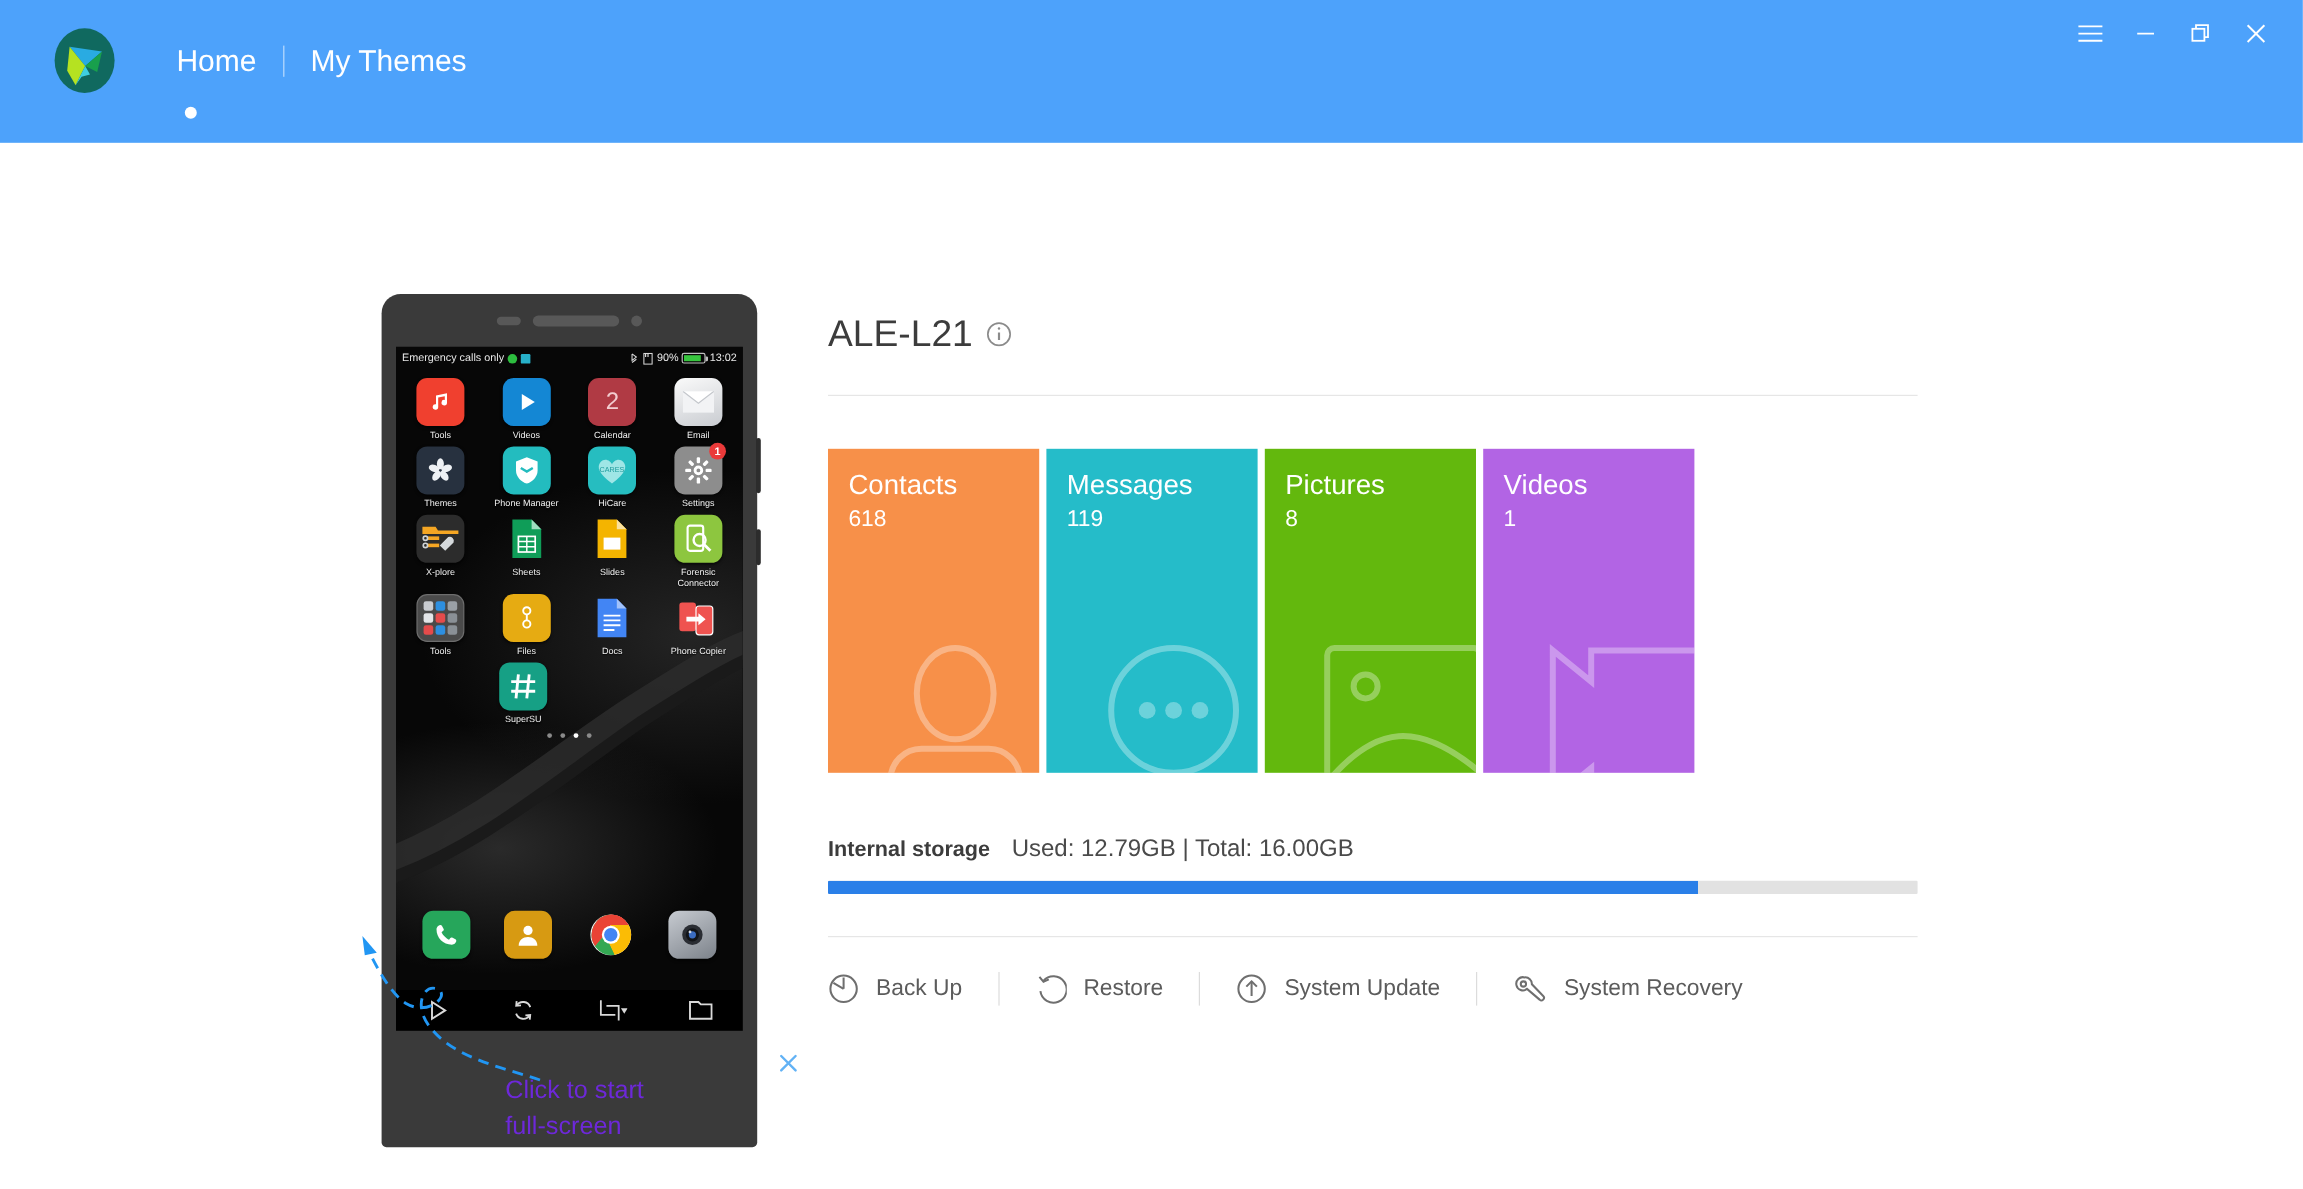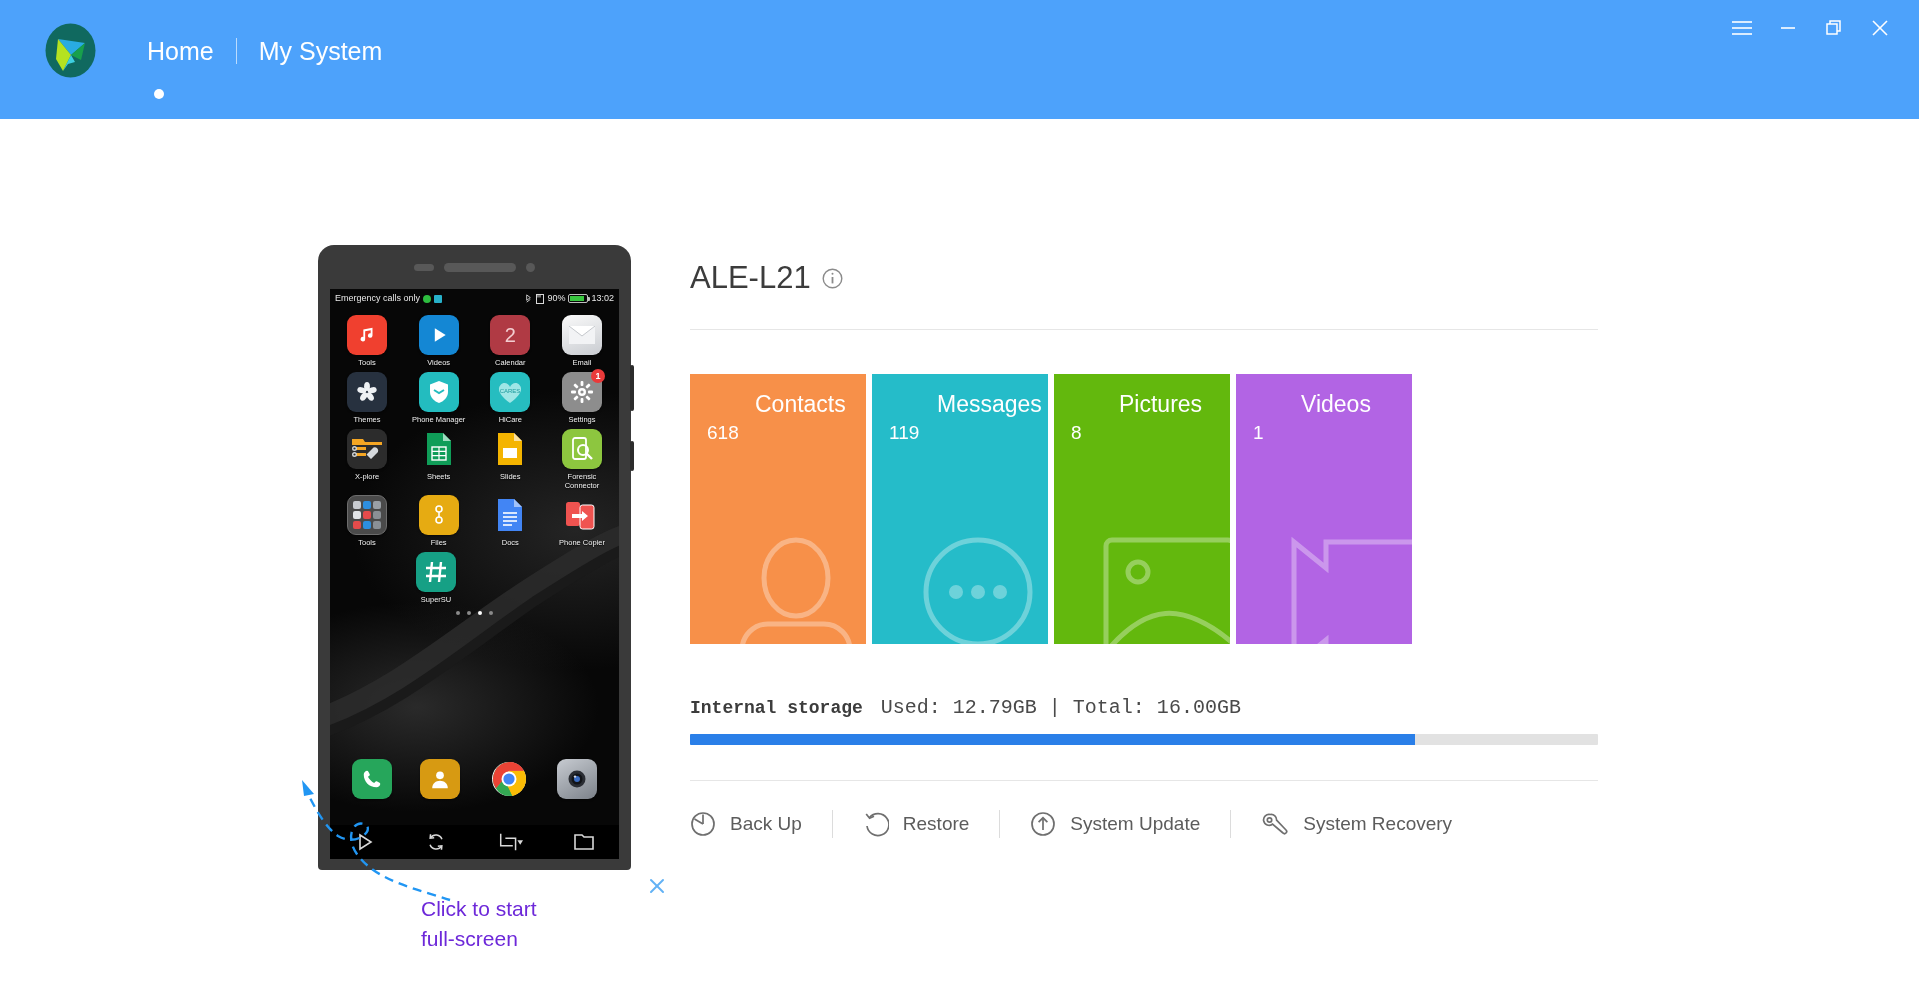--- a/index.html
+++ b/index.html
@@ -41,21 +41,21 @@
   }
   .wc {
     width: 46px; height: 40px; display: flex; align-items: center;
     justify-content: center; cursor: pointer;
   }
   .wc svg { display: block; }
 
   
   .phone {
     position: absolute; left: 318px; top: 245px;
-    width: 313px; height: 625px;
+    width: 313px; height: 711px;
     background: #3a3a3a;
     border-radius: 16px 16px 4px 4px;
   }
   .phone-top {
     position: absolute; left: 0; top: 0; width: 100%; height: 44px;
     display: flex; align-items: center; justify-content: center; gap: 10px;
   }
   .sensor-rect { width: 20px; height: 7px; border-radius: 4px; background: #585858; }
   .speaker { width: 72px; height: 9px; border-radius: 5px; background: #585858; }
   .cam-dot { width: 9px; height: 9px; border-radius: 50%; background: #585858; }
@@ -172,32 +172,32 @@
     width: 908px; height: 1px; background: #e6e6e6; margin-top: 31px;
   }
 
   .tiles { display: flex; gap: 6px; margin-top: 44px; }
   .tile {
     width: 176px; height: 270px; position: relative; overflow: hidden;
     cursor: pointer;
   }
   .tile-title {
     position: absolute; left: 17px; top: 16px;
-    color: #ffffff; font-size: 23px; line-height: 28px; margin-left: 48px;
+    color: #ffffff; font-size: 23px; line-height: 28px;
   }
   .tile-count {
     position: absolute; left: 17px; top: 47px;
     color: #ffffff; font-size: 19px; line-height: 24px;
   }
   .tile-art {
     position: absolute; right: -18px; bottom: -30px;
     opacity: .33; pointer-events: none;
   }
 
-  .storage { margin-top: 52px; font-family: Liberation Mono, monospace; }
+  .storage { margin-top: 52px; }
   .storage-line { display: flex; align-items: baseline; gap: 18px; }
   .storage-label { font-size: 18px; color: #3c3c3c; font-weight: bold; }
   .storage-vals { font-size: 20px; color: #4a4a4a; }
   .bar {
     margin-top: 15px; width: 908px; height: 11px;
     background: #e2e2e2; border-radius: 1px; overflow: hidden;
   }
   .bar i { display: block; height: 100%; background: #2a7fe8; }
 
   .hr2 { width: 908px; height: 1px; background: #e6e6e6; margin-top: 35px; }
@@ -222,21 +222,21 @@
       <path d="M17 18 L44 22 L30 34 Z" fill="#29abe2"></path>
       <path d="M44 22 L30 34 L40 39 Z" fill="#18a04c"></path>
       <path d="M17 18 L30 34 L22 50 L15 38 Z" fill="#b5e221"></path>
       <path d="M30 34 L22 50 L27 43 L34 41 Z" fill="#3ecfe0"></path>
     </svg>
   </div>
 
   <div class="nav">
     <div class="nav-item">Home</div>
     <div class="nav-sep"></div>
-    <div class="nav-item">My System</div>
+    <div class="nav-item">My Themes</div>
   </div>
   <div class="nav-dot"></div>
 
   <div class="wincontrols">
     <div class="wc">
       <svg width="22" height="18" viewBox="0 0 22 18">
           <g stroke="#ffffff" stroke-width="1.6">
         <line x1="1" y1="3" x2="21" y2="3"></line>
             <line x1="1" y1="9" x2="21" y2="9"></line>
             <line x1="1" y1="15" x2="21" y2="15"></line>

